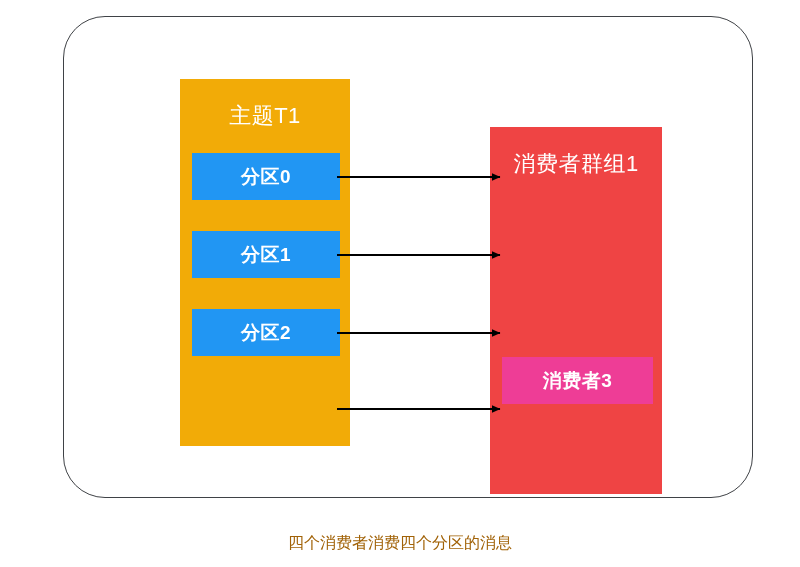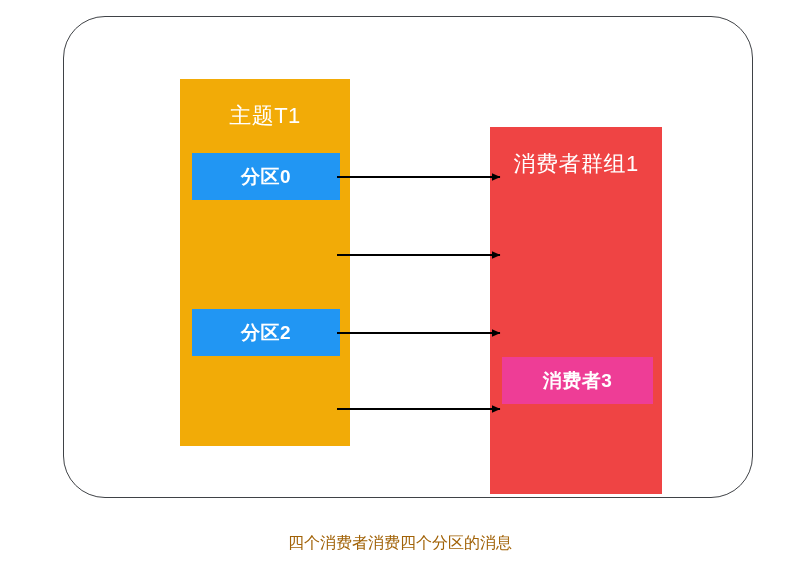--- a/index.html
+++ b/index.html
@@ -125,20 +125,21 @@
 <body>
 
 <div id="canvas">
 
   <div id="outer-frame"></div>
 
   <div class="group-box" id="topic-box">
     <div class="group-title">主题T1</div>
 
     <div class="item-box partition-box" style="top:74px">分区0</div>
+    <div class="item-box partition-box" style="top:152px">分区1</div>
     <div class="item-box partition-box" style="top:230px">分区2</div>
   </div>
 
   <div class="group-box" id="consumer-group-box">
     <div class="group-title">消费者群组1</div>
 
     <div class="item-box consumer-box" style="top:230px">消费者3</div>
   </div>
 
   <svg id="arrows-layer" viewBox="0 0 800 567">

